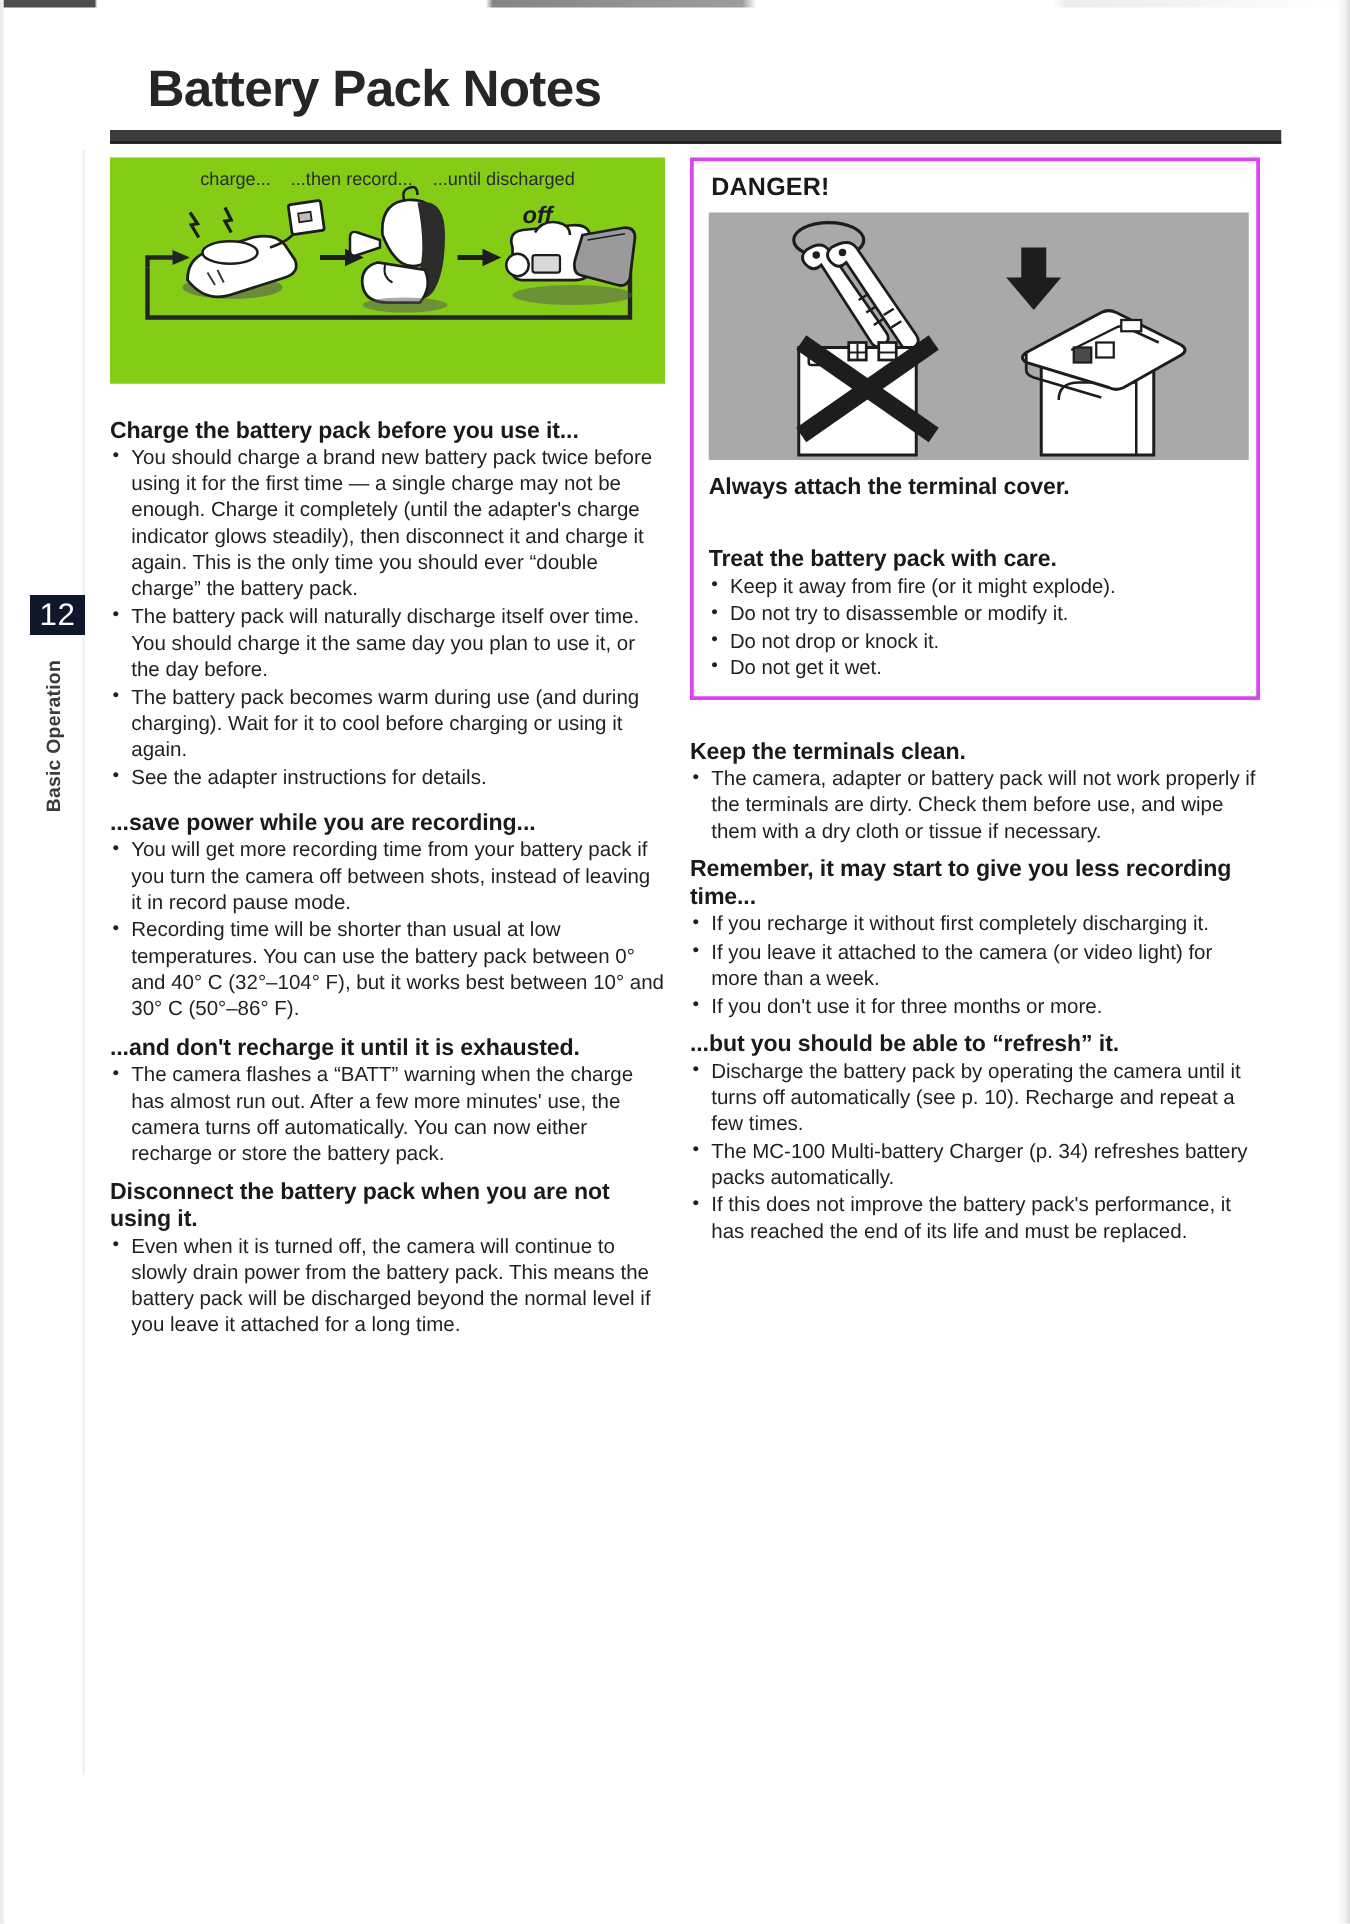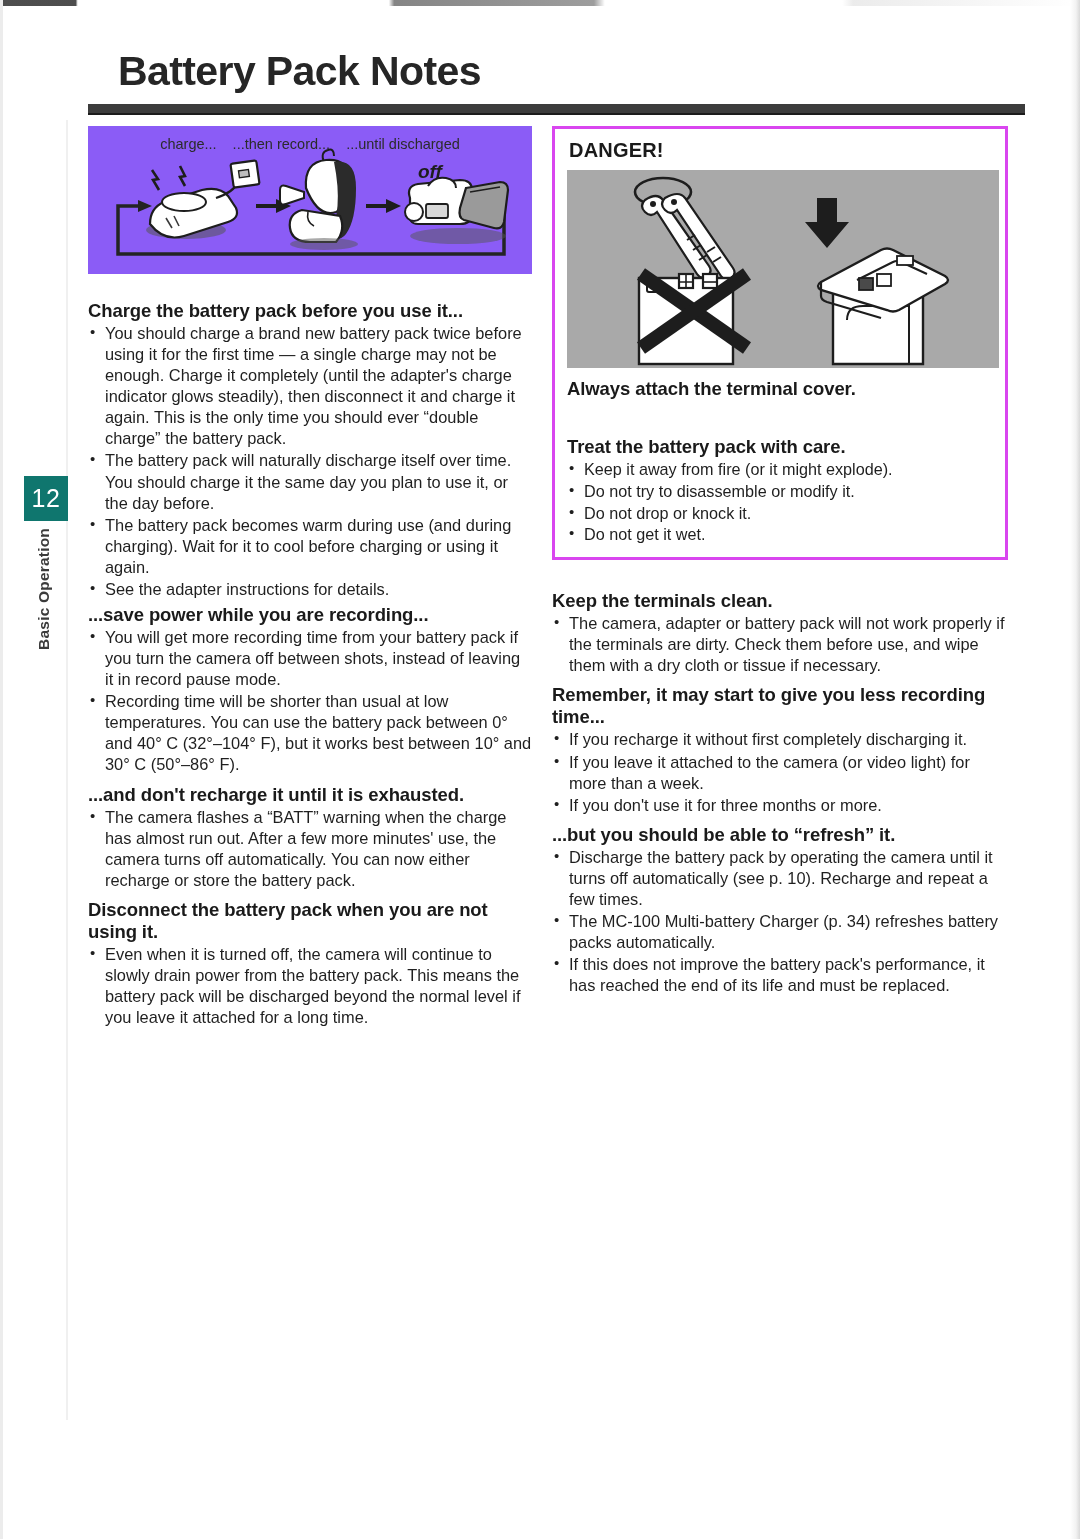--- a/index.html
+++ b/index.html
@@ -44,22 +44,22 @@
     width: 2px; height: 1300px;
     background: #f0f0f0;
   }
 
   
   .sidetab {
     position: absolute;
     left: 24px;
     top: 476px;
     width: 44px;
-    height: 45px;
-    background: #0f766e;
+    height: 32px;
+    background: #0f172a;
     color: #ffffff;
     display: flex;
     align-items: center;
     justify-content: center;
     font-size: 25px;
     font-weight: 400;
     letter-spacing: .5px;
   }
   .sidetab-label {
     position: absolute;
@@ -112,22 +112,22 @@
   .col-right {
     position: absolute;
     left: 552px;
     top: 126px;
     width: 456px;
   }
 
   
   .illus-cycle {
     width: 444px;
-    height: 148px;
-    background: #8b5cf6;
+    height: 181px;
+    background: #84cc16;
     position: relative;
     overflow: hidden;
   }
   .illus-cycle .caption-row {
     position: absolute;
     top: 10px;
     left: 0;
     width: 444px;
     display: flex;
     justify-content: center;
@@ -167,21 +167,21 @@
   h2.sec {
     font-size: 18.5px;
     font-weight: bold;
     line-height: 1.19;
     margin: 0 0 1px 0;
     color: #1a1a1a;
     letter-spacing: -.1px;
   }
   .sec-block { margin-top: 8px; }
   .sec-block.first { margin-top: 26px; }
-  .sec-block.tight { margin-top: 4px; }
+  .sec-block.tight { margin-top: 14px; }
 
   ul.bullets {
     list-style: none;
     margin: 0;
     padding: 0;
   }
   ul.bullets li {
     position: relative;
     padding-left: 17px;
     font-size: 16.4px;

